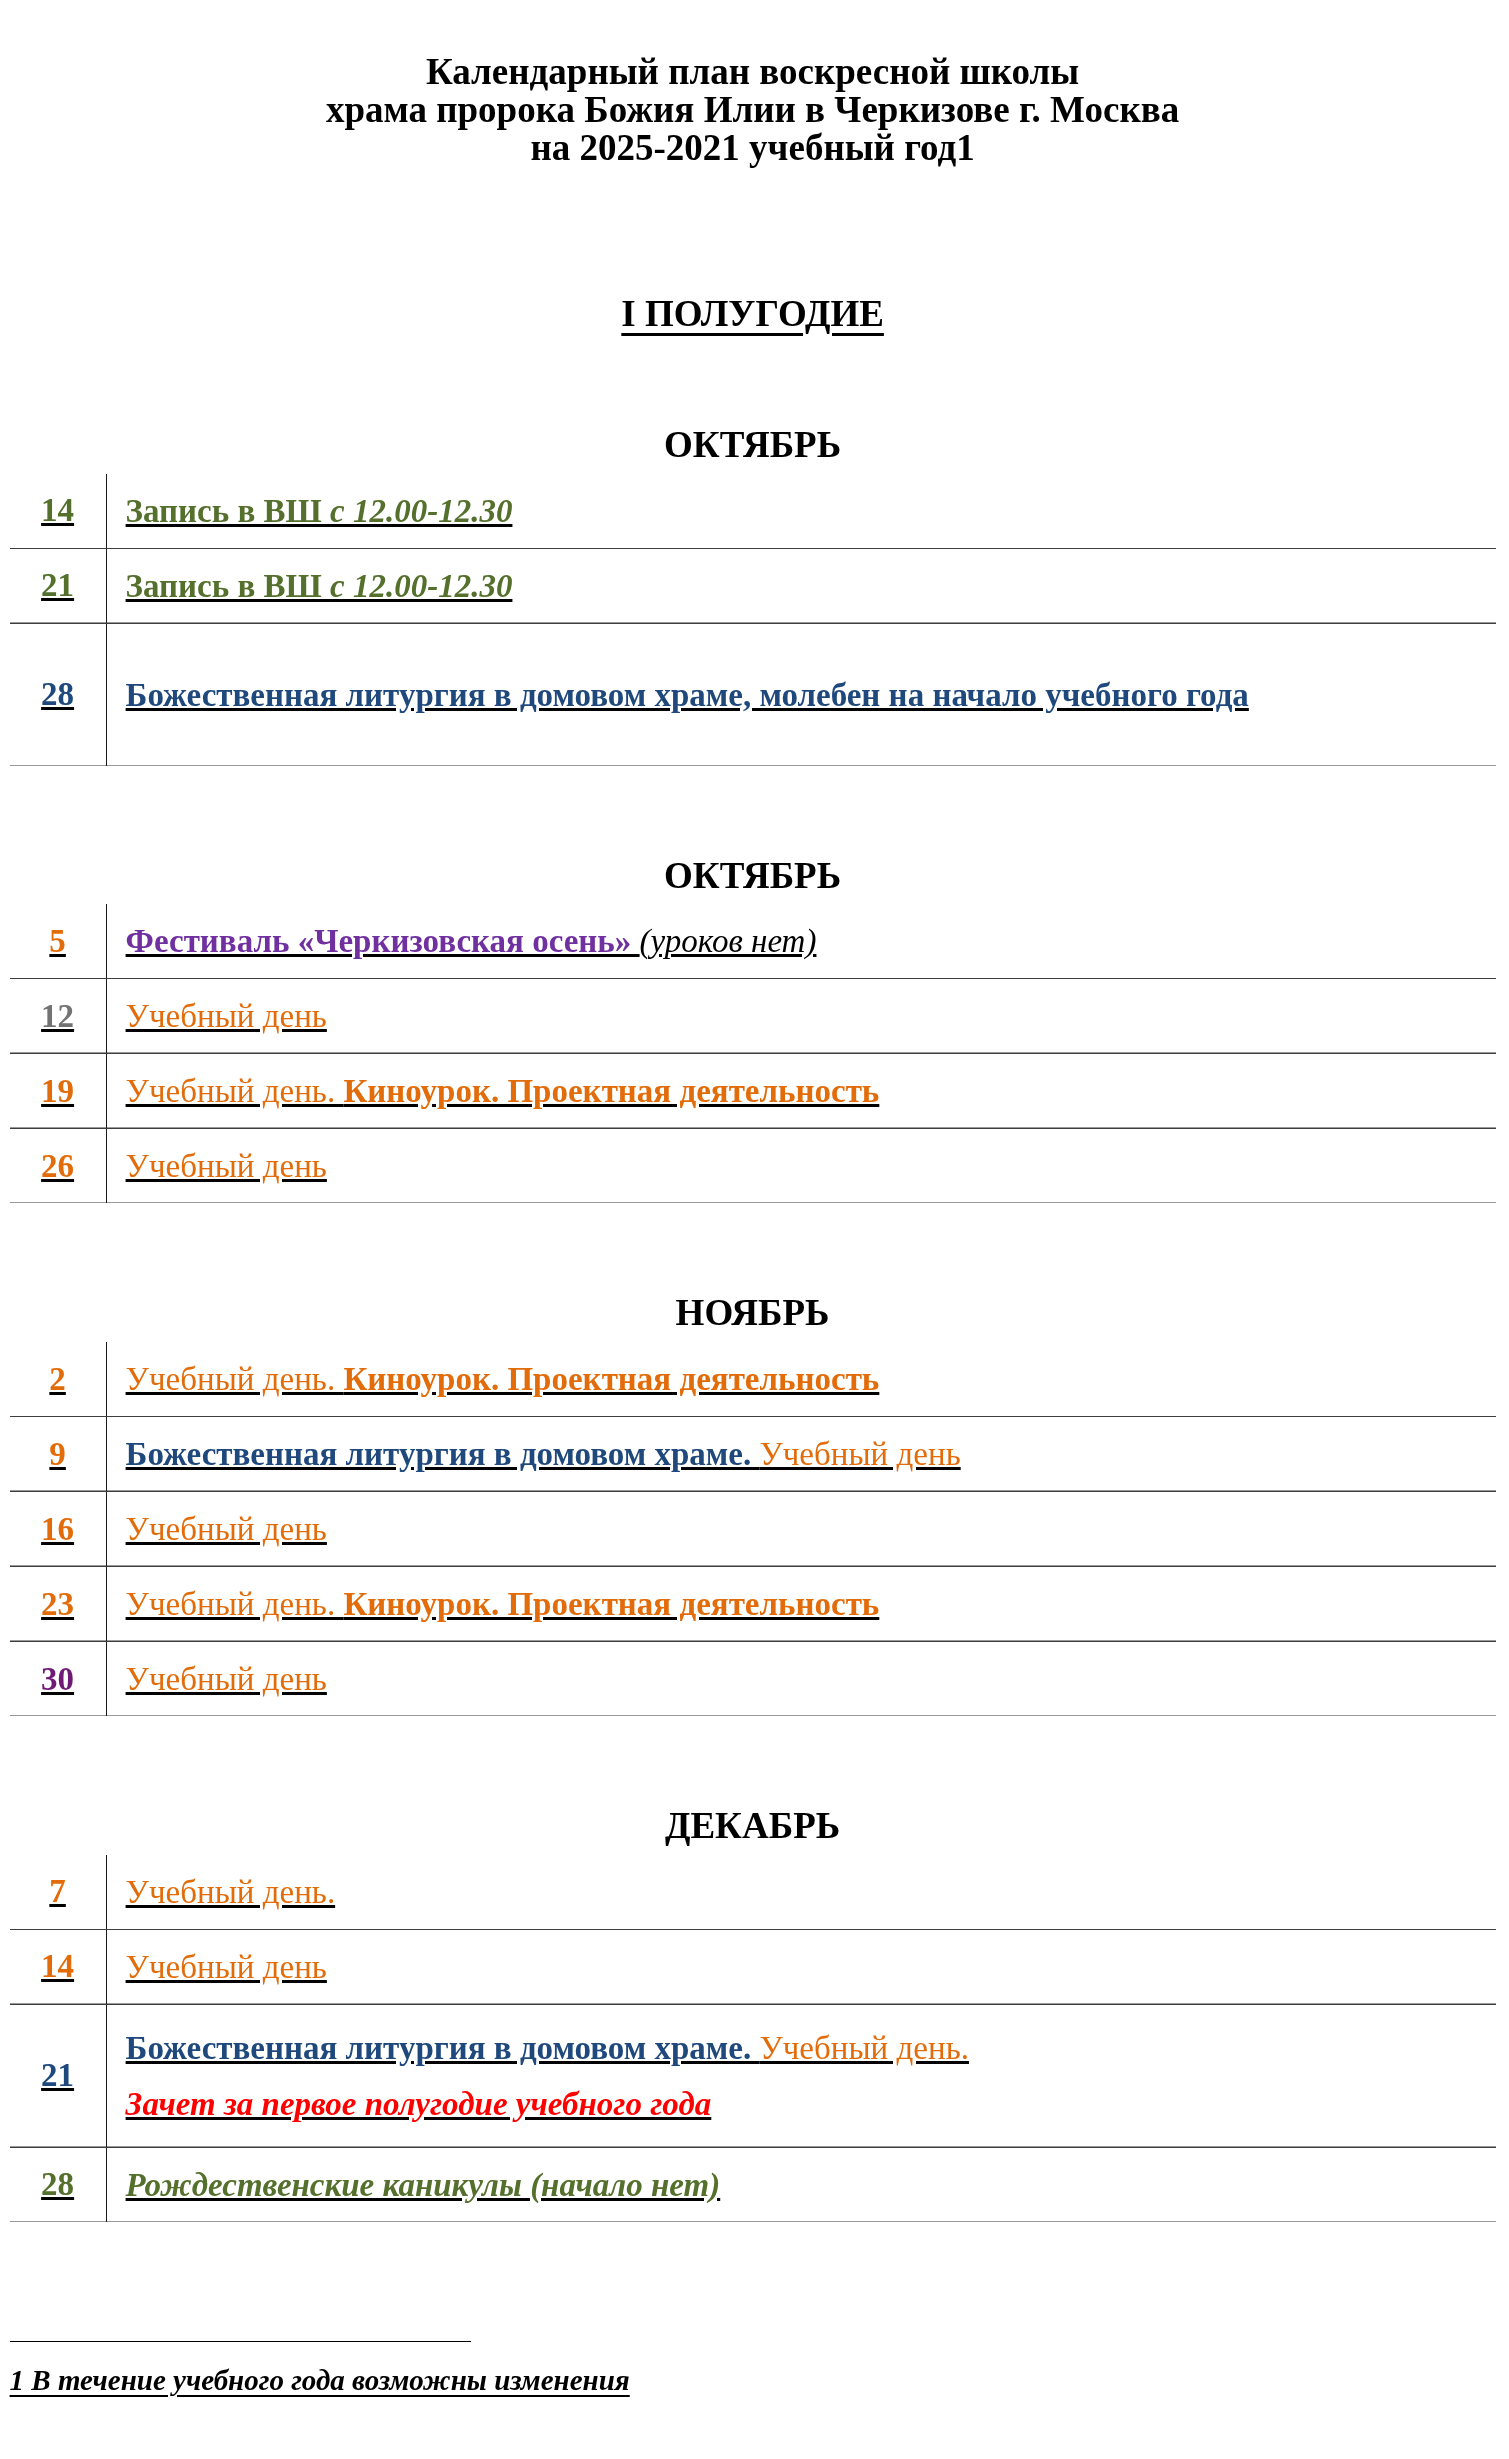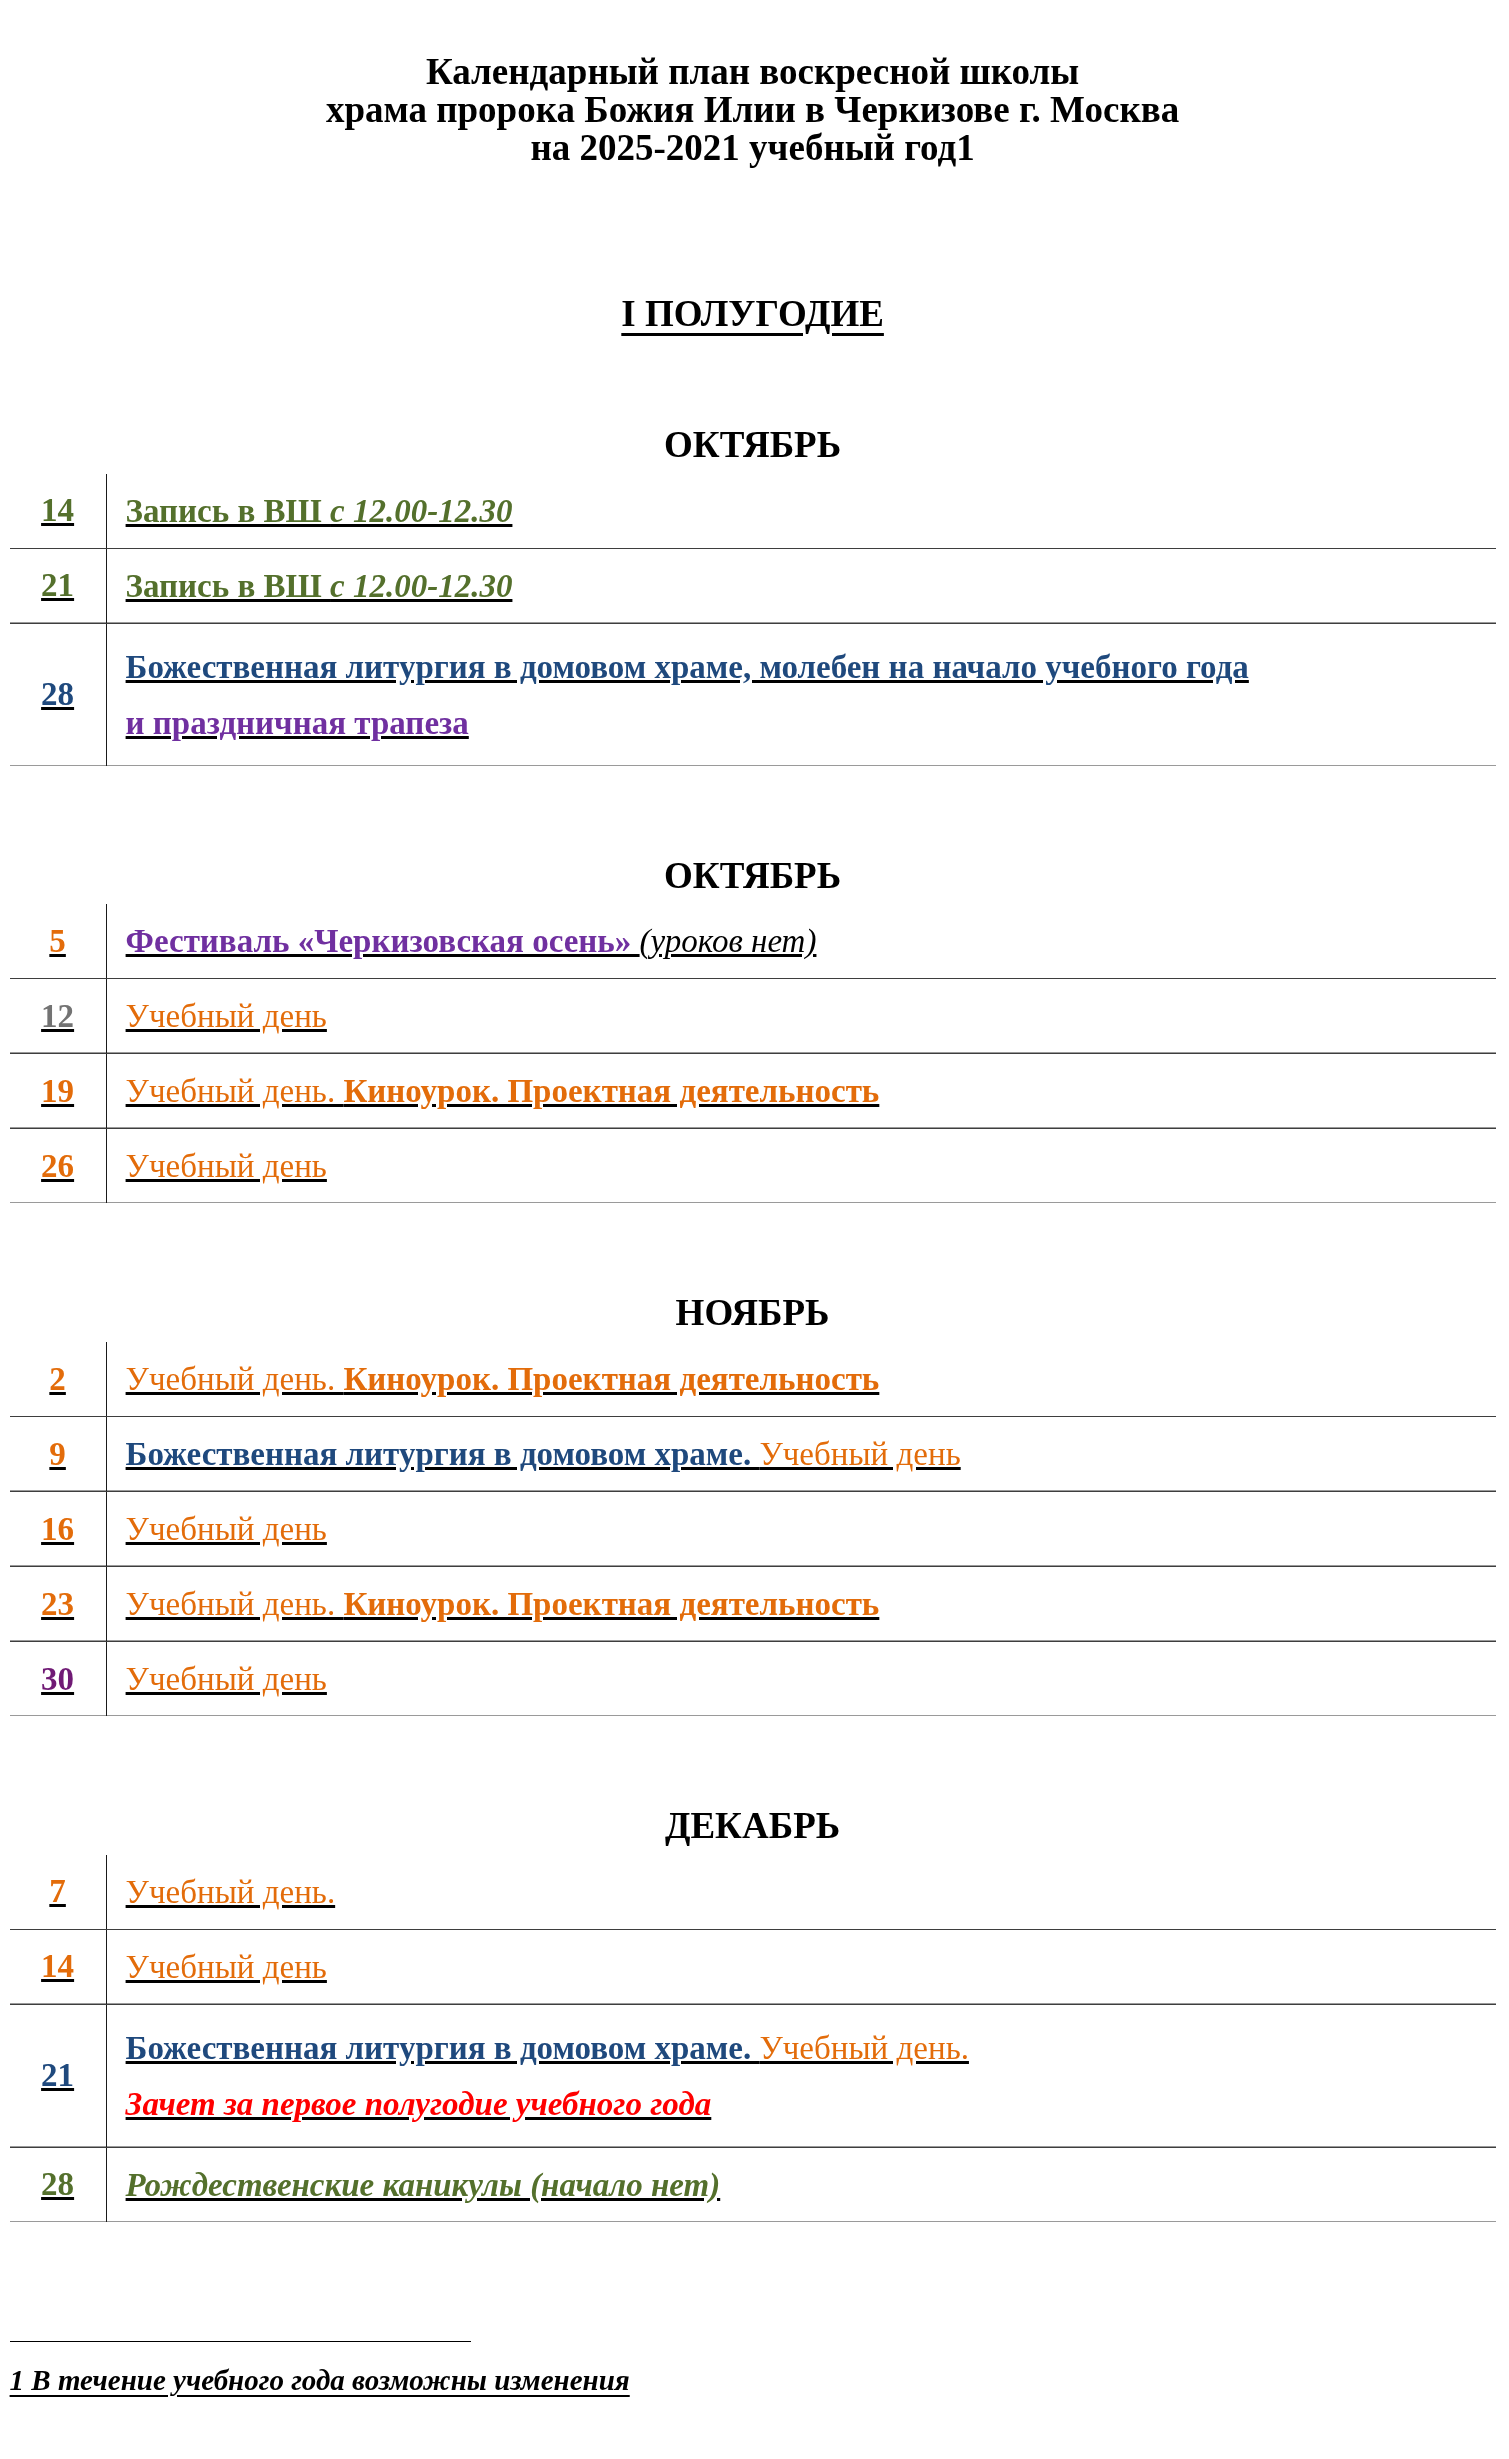--- a/index.html
+++ b/index.html
@@ -102,21 +102,20 @@
     <div class="date-cell" style="color: rgb(84, 112, 44);">21</div>
     <div class="event-cell">
               <div class="line"><span style="color: rgb(84, 112, 44); font-weight: bold;">Запись в ВШ </span><span style="color: rgb(84, 112, 44); font-weight: bold; font-style: italic;">с 12.00-12.30</span></div>
             </div>
   </div>
 
   <div class="row tall">
     <div class="date-cell" style="color: rgb(31, 73, 125);">28</div>
     <div class="event-cell">
               <div class="line"><span style="color: rgb(31, 73, 125); font-weight: bold;">Божественная литургия в домовом храме, молебен на начало учебного года</span></div>
-              <div class="line"><span style="color: rgb(112, 48, 160); font-weight: bold;">и праздничная трапеза</span></div>
             </div>
   </div>
 </div>
   </section>
 
   <section class="month">
     <h2 class="month-title">ОКТЯБРЬ</h2>
     <div class="month-table">
   <div class="row">
     <div class="date-cell" style="color: rgb(227, 108, 10);">5</div>

